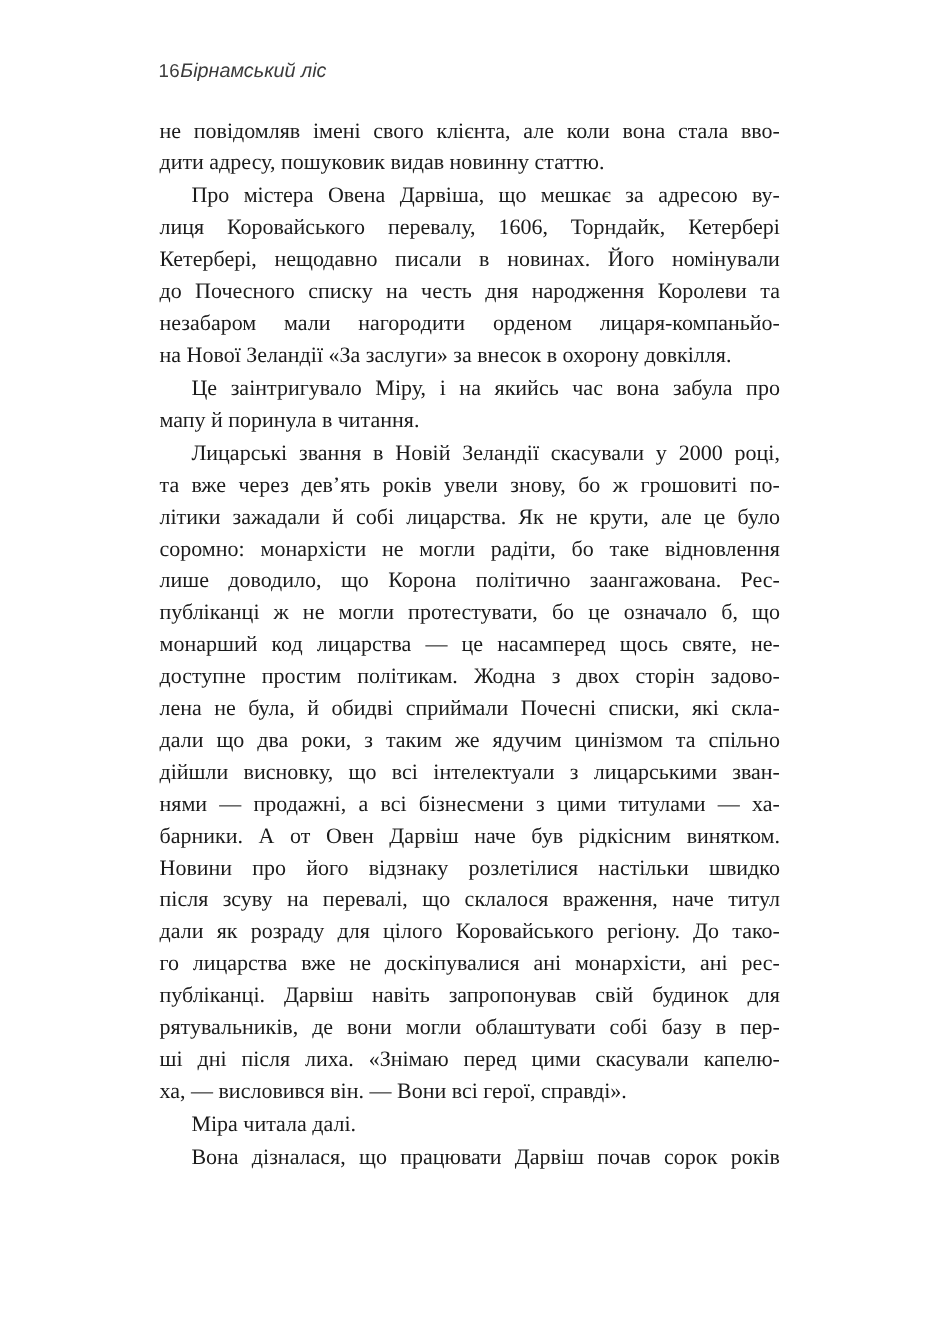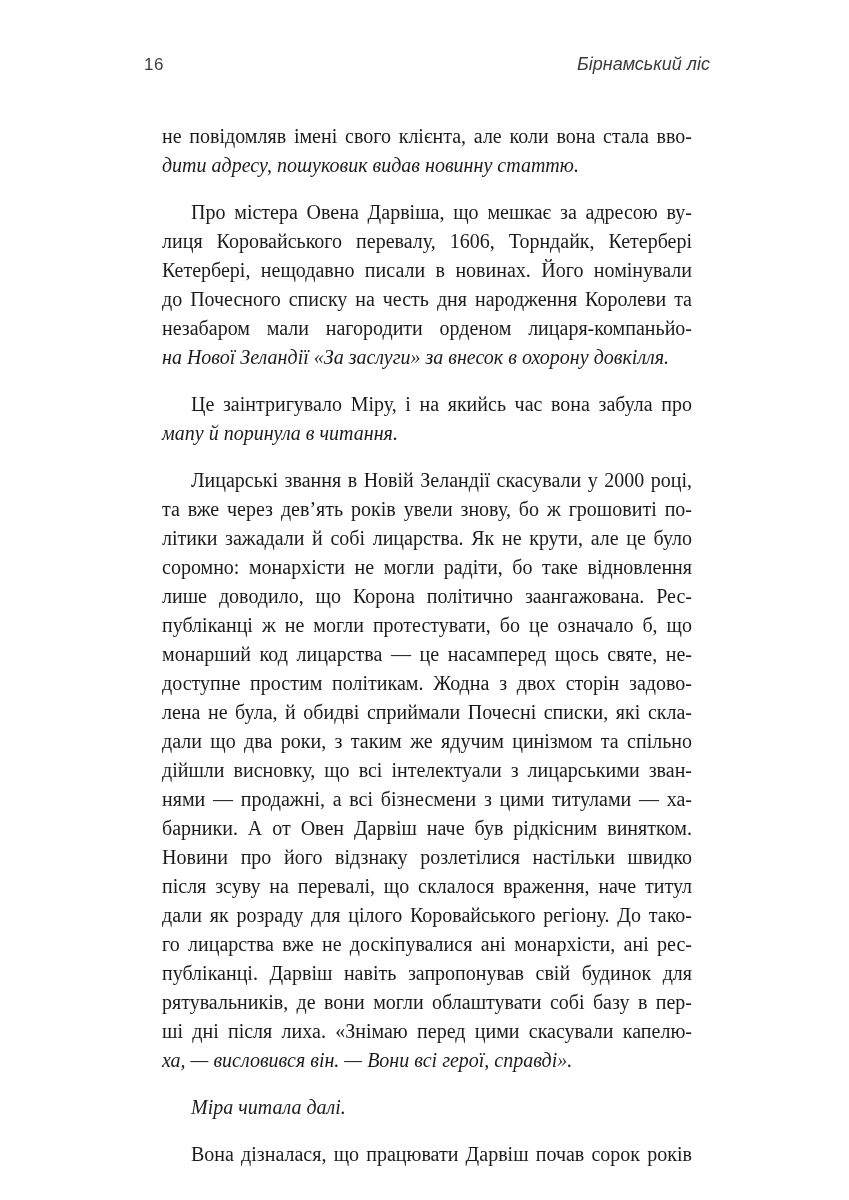--- a/index.html
+++ b/index.html
@@ -13,21 +13,20 @@
     height: 1200px;
     background: #ffffff;
     overflow: hidden;
   }
   .running-head {
     position: absolute;
     left: 144px;
     top: 54px;
     width: 566px;
     display: flex;
-    justify-content: space-between;
     align-items: baseline;
     font-family: "Liberation Sans", sans-serif;
     color: #3d3d3d;
   }
   .folio {
     font-size: 17px;
     font-style: normal;
     letter-spacing: 0.5px;
   }
   .running-title {
@@ -38,29 +37,28 @@
   .text-block {
     position: absolute;
     left: 144px;
     top: 104px;
     width: 566px;
     font-family: "Liberation Serif", serif;
     font-size: 20px;
     line-height: 29px;
     color: #1b1b1b;
   }
-  .paragraph { margin: 18px; padding: 0; }
+  .paragraph { margin: 1px; padding: 0; }
   .line {
     text-align: justify;
     text-align-last: justify;
     white-space: normal;
   }
   .line.last {
     text-align-last: left;
-    font-style: italic;
   }
   .line.indent {
     text-indent: 29px;
   }
 </style>
 </head>
 <body>
 
 <div class="page">
   <header class="running-head">

